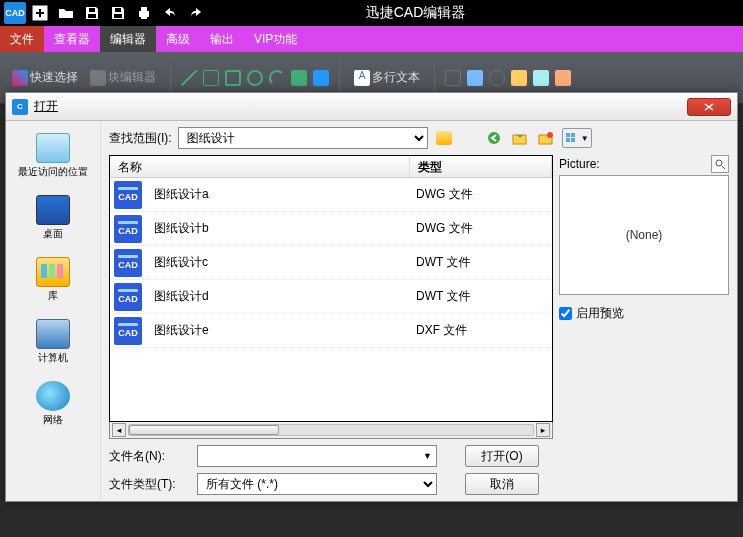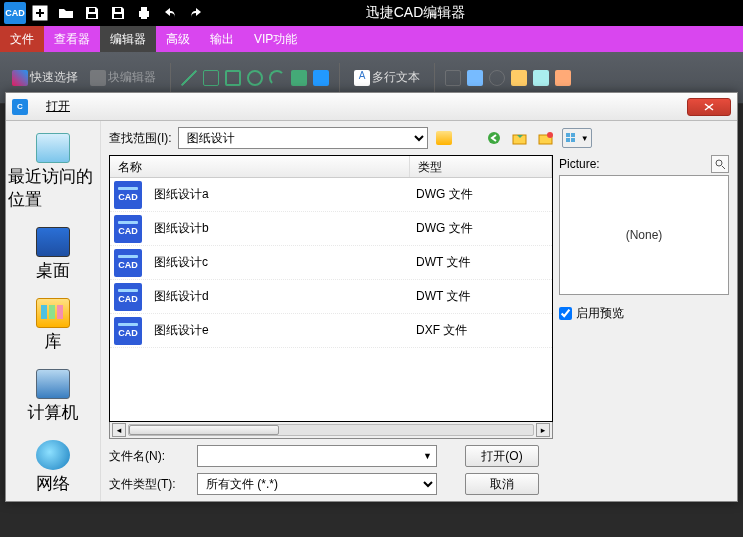--- a/index.html
+++ b/index.html
@@ -17,44 +17,44 @@
 
 .ribbon { height: 52px; background: linear-gradient(#5a5f66, #4a4f55); border-bottom: 1px solid #333; display: flex; align-items: center; padding: 0 8px; gap: 4px; }
 .ribbon .ritem { display: flex; align-items: center; color: #ddd; gap: 2px; padding: 2px 4px; }
 .ribbon .disabled { opacity: 0.5; }
 .ribbon .ricon { width: 16px; height: 16px; border-radius: 2px; display: inline-block; }
 .ribbon .sep { width: 1px; height: 30px; background: #666; margin: 0 6px; }
 
 .dialog { position: absolute; left: 5px; top: 92px; width: 733px; height: 410px; background: #f0f0f0; border: 1px solid #888; box-shadow: 0 0 10px rgba(0,0,0,.4); }
 .dlg-titlebar { height: 28px; background: linear-gradient(#fdfdfd, #e8e8e8); border-bottom: 1px solid #bbb; display: flex; align-items: center; padding: 0 6px; }
 .dlg-titlebar .dlg-icon { width: 16px; height: 16px; background:#1e88e5; border-radius:2px; color:#fff; font-size:8px; display:flex;align-items:center;justify-content:center; font-weight:bold;}
-.dlg-titlebar .dlg-title { margin-left: 18px; text-decoration: underline; }
+.dlg-titlebar .dlg-title { margin-left: 6px; text-decoration: underline; }
 .dlg-titlebar .dlg-close { margin-left: auto; width: 44px; height: 18px; background: linear-gradient(#e74c3c,#c0392b); border-radius: 3px; color: #fff; display: flex; align-items: center; justify-content: center; font-size: 10px; border:1px solid #a02a1f;}
 
 .dlg-body { display: flex; height: calc(100% - 28px); }
 .places { width: 95px; border-right: 1px solid #ddd; padding-top: 6px; background: #f0f0f0; }
 .place { display: flex; flex-direction: column; align-items: center; padding: 6px 2px 10px; cursor: pointer; }
 .place .picon { width: 34px; height: 30px; border-radius: 3px; margin-bottom: 2px; }
-.place-label { text-align: left; font-size: 17px; }
+.place-label { text-align: center; font-size: 10px; }
 
 .main { flex: 1; display: flex; flex-direction: column; padding: 6px 8px; }
 .lookrow { display: flex; align-items: center; gap: 6px; margin-bottom: 6px; }
 .lookrow select { height: 22px; flex: 0 0 250px; border: 1px solid #888; background: #fff; padding: 0 4px; }
 .navbtn { width: 20px; height: 20px; border: 1px solid transparent; border-radius: 2px; display: flex; align-items: center; justify-content: center; cursor: pointer; }
 .folder-ico { width:16px; height:14px; background: linear-gradient(#ffe082,#ffb300); border-radius:2px; display:inline-block;}
 
 .splitpane { display: flex; flex: 1; gap: 6px; min-height: 0; }
 .listpane { flex: 1; display: flex; flex-direction: column; min-width: 0; }
 .previewpane { width: 170px; display: flex; flex-direction: column; }
 
 .list { flex: 1; background: #fff; border: 1px solid #000000; overflow: auto; }
 .lhead { display: flex; background: linear-gradient(#fdfdfd,#ececec); border-bottom: 1px solid #ccc; height: 22px; }
 .lhead .lcol { padding: 3px 8px; border-right: 1px solid #ddd; }
 .lcol.name { flex: 0 0 300px; }
-.lcol.type { flex: 1; }
+.lcol.type { flex: 1; font-weight: bold; }
 .lrow { display: flex; align-items: center; border-bottom: 1px dotted #e8e8e8; height: 34px; }
 .lrow .cadico { width: 28px; height: 28px; background:#2e5bd8; color:#fff; font-size:9px; font-weight:bold; display:flex; align-items:center; justify-content:center; flex-direction:column; border-radius:2px; margin: 0 6px 0 4px; }
 .lrow .cadico::before { content:""; width:20px; height:3px; background:#9bd4ff; margin-bottom:2px; border-radius:1px;}
 .lrow .cell { padding: 0 6px; }
 .lrow .cell.name { flex: 0 0 262px; }
 .lrow .cell.type { flex: 1; }
 
 .hscroll { height: 17px; background: #efefef; border: 1px solid #888; border-top: none; display:flex; align-items:center; padding:0 2px; }
 .hscroll .track { flex:1; height:12px; background:#e3e3e3; border:1px solid #bbb; border-radius:2px; position:relative; margin:0 2px;}
 .hscroll .thumb { position:absolute; left:0; top:0; bottom:0; width:150px; background:linear-gradient(#f8f8f8,#dcdcdc); border:1px solid #999; border-radius:2px;}

